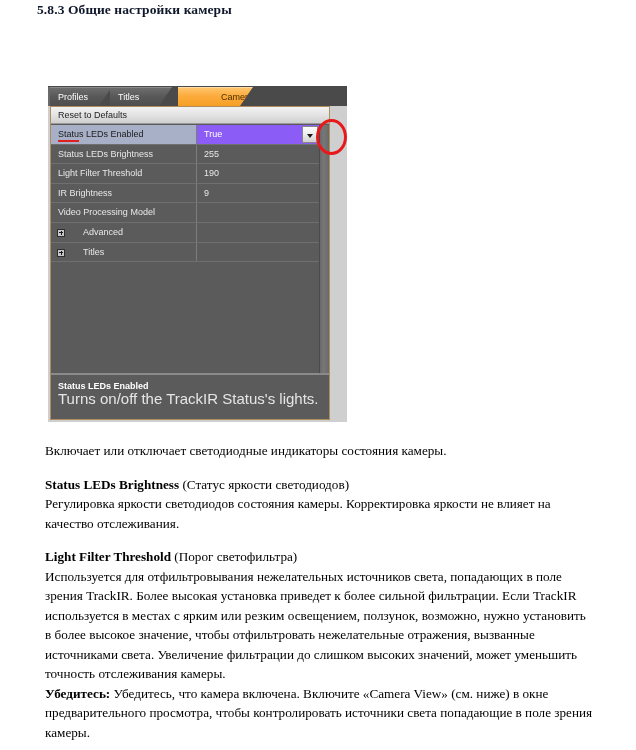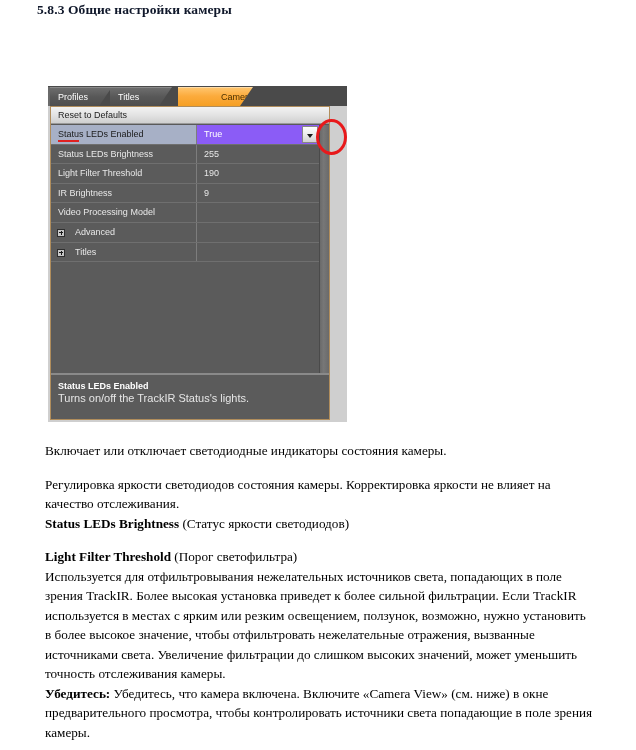--- a/index.html
+++ b/index.html
@@ -150,21 +150,21 @@
     overflow: hidden;
   }
   .prow.selected .pname {
     background: #a7b0c6;
     color: #1b1b1b;
   }
   .prow.selected .pval {
     background: #8b5cf6;
     color: #ffffff;
   }
-  .pname.expandable { padding-left: 24px; }
+  .pname.expandable { padding-left: 32px; }
   .expand-icon {
     position: absolute;
     left: 6px;
     top: 6px;
     width: 8px;
     height: 8px;
     background: #c8c8c8;
     border: 1px solid #2f2f2f;
     box-sizing: border-box;
   }
@@ -221,21 +221,21 @@
     padding: 5px 8px 0 7px;
     font-family: "Liberation Sans", sans-serif;
   }
   .desc-title {
     font-size: 9px;
     font-weight: bold;
     color: #ffffff;
     line-height: 12px;
   }
   .desc-body {
-    font-size: 11px;
+    font-size: 15px;
     color: #e6e6e6;
     line-height: 13px;
   }
 
   
   .red-ellipse {
     position: absolute;
     left: 316px;
     top: 119px;
     width: 31px;
@@ -339,22 +339,22 @@
 
 <div class="red-ellipse"></div>
 
 <div class="body-text">
 
   <div class="sect">
     <p>Включает или отключает светодиодные индикаторы состояния камеры.</p>
   </div>
 
   <div class="sect">
+    <p><span class="term">Status LEDs Brightness</span><span> (Статус яркости светодиодов)</span></p>
     <p>Регулировка яркости светодиодов состояния камеры. Корректировка яркости не влияет на качество отслеживания.</p>
-    <p><span class="term">Status LEDs Brightness</span><span> (Статус яркости светодиодов)</span></p>
   </div>
 
   <div class="sect">
     <p><span class="term">Light Filter Threshold</span><span> (Порог светофильтра)</span></p>
     <p>Используется для отфильтровывания нежелательных источников света, попадающих в поле зрения TrackIR. Более высокая установка приведет к более сильной фильтрации. Если TrackIR используется в местах с ярким или резким освещением, ползунок, возможно, нужно установить в более высокое значение, чтобы отфильтровать нежелательные отражения, вызванные источниками света. Увеличение фильтрации до слишком высоких значений, может уменьшить точность отслеживания камеры.</p>
     <p><span class="lbl-bold">Убедитесь:</span><span> Убедитесь, что камера включена. Включите  «Camera View» (см. ниже) в окне предварительного просмотра, чтобы контролировать источники света попадающие в поле зрения камеры.</span></p>
   </div>
 
 </div>
 

